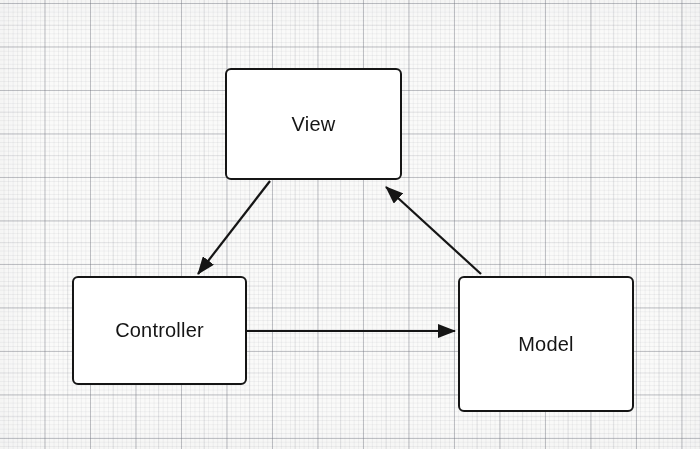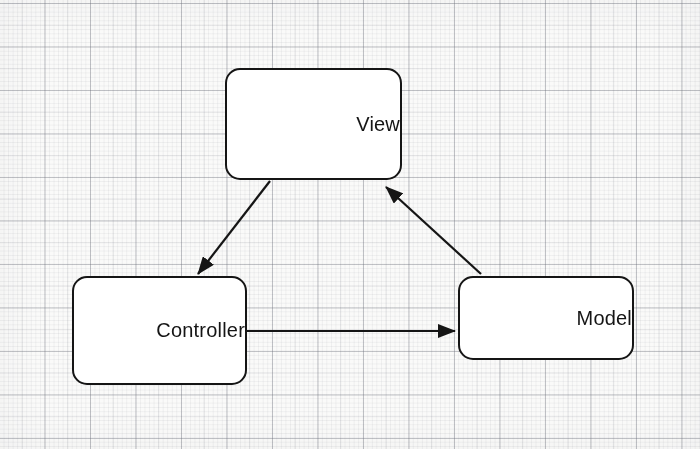--- a/index.html
+++ b/index.html
@@ -33,32 +33,32 @@
   }
 
   .connector-layer{
     position:absolute;left:0;top:0;width:700px;height:449px;
   }
 
   .node{
     position:absolute;
     background:#ffffff;
     border:2px solid #151515;
-    border-radius:15px;
-    display:flex;align-items:center;justify-content:flex-end;
+    border-radius:6px;
+    display:flex;align-items:center;justify-content:center;
   }
   .node-label{
     font-size:20px;
     color:#151515;
     letter-spacing:0.2px;
     user-select:none;
   }
   .node-view{left:225px;top:68px;width:177px;height:112px;}
   .node-controller{left:60px;top:276px;width:175px;height:109px;margin-left:12px;}
-  .node-model{left:458px;top:276px;width:176px;height:84px;}
+  .node-model{left:458px;top:276px;width:176px;height:136px;}
 </style>
 </head>
 <body>
 
 <div class="canvas">
 
   <svg class="connector-layer" viewBox="0 0 700 449" width="700" height="449" xmlns="http://www.w3.org/2000/svg">
     <defs>
       <marker id="arrowhead" markerUnits="userSpaceOnUse" markerWidth="18" markerHeight="14" refX="17" refY="7" orient="auto">
         <path d="M0,0 L18,7 L0,14 Z" fill="#151515"></path>

